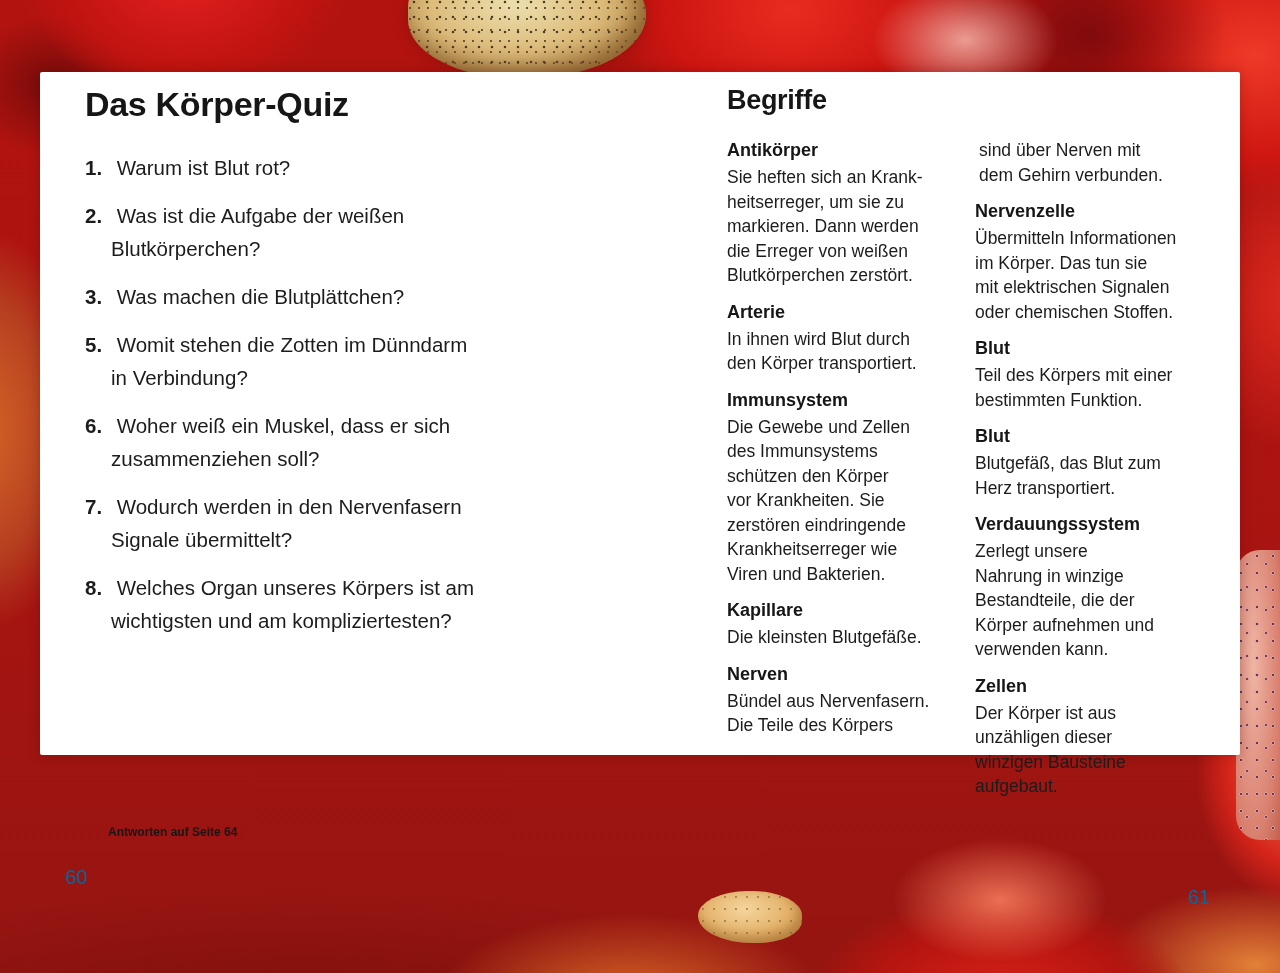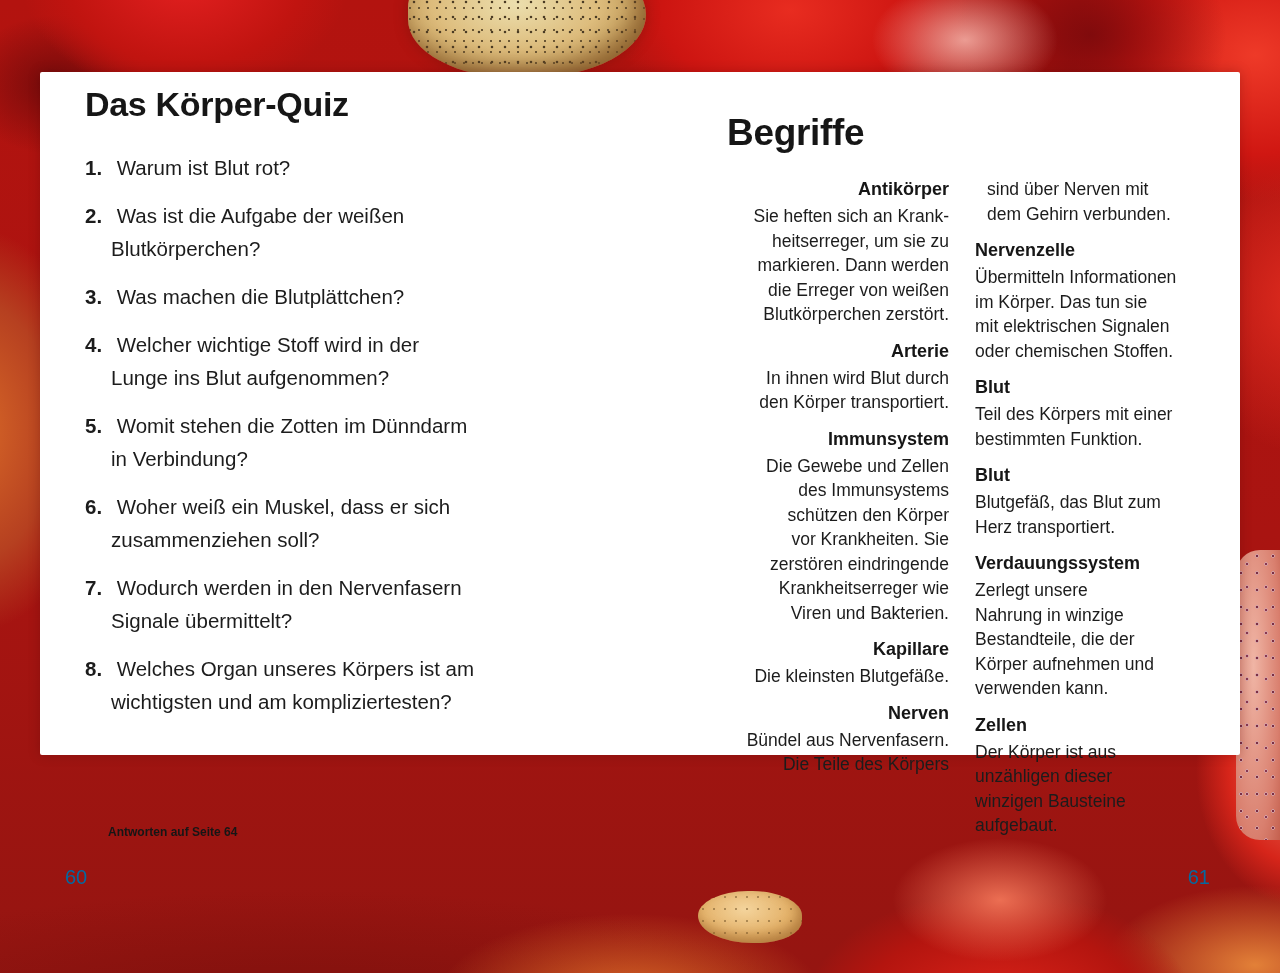--- a/index.html
+++ b/index.html
@@ -67,66 +67,65 @@
     background:#ffffff;border-radius:2px;
     box-shadow:0 0 12px rgba(60,0,0,.25);
     color:#1c1c1c;
   }
   .page-left{position:absolute;left:45px;top:12px;width:470px;}
   .page-right{position:absolute;left:687px;top:12px;width:515px;}
   h1{
     font-size:34px;line-height:1.2;font-weight:700;margin:0;
     letter-spacing:-.3px;color:#161616;
   }
-  .page-right h1{font-size:37px;margin-top:27px;}
+  .page-right h1{font-size:27px;}
   
   .questions{
     list-style:none;margin:26px 0 0 0;padding:0;
     font-size:20.5px;line-height:33px;
   }
   .questions li{
     margin:0 0 15px 0;padding-left:26px;text-indent:-26px;
   }
   .qnum{font-weight:700;display:inline-block;width:26px;text-indent:0;}
   .answers-note{
     position:absolute;left:68px;top:753px;
     font-size:12px;font-weight:700;color:#161616;
   }
   .pagenum{position:absolute;font-size:20px;color:#0369a1;}
   .pagenum.left{left:25px;top:794px;}
-  .pagenum.right{right:30px;top:794px;}
+  .pagenum.right{right:30px;top:814px;}
   
   .columns{display:flex;gap:26px;margin-top:22px;}
   .col{font-size:17.5px;line-height:24.5px;}
-  .col.c1{width:222px;text-align:right;}
+  .col.c1{width:222px;}
   .col.c2{width:240px;}
   .entry h3{
     font-size:18px;line-height:24px;font-weight:700;margin:12px 0 3px 0;color:#161616;
   }
   .entry:first-child h3{margin-top:0;}
   .entry p{margin:0;}
-  .entry.continuation p{margin:0 0 0 12px;}
+  .entry.continuation p{margin:0 0 0 4px;}
 </style>
 </head>
 <body>
 
 <div class="bg"></div>
 <div class="gold-cell-top"></div>
 <div class="gold-cell-bottom"></div>
 <div class="pink-strip"></div>
 
 <div class="spread">
 
   <div class="page-left">
     <h1>Das Körper-Quiz</h1>
     <ol class="questions">
         <li><span class="qnum">1.</span> <span>Warum ist Blut rot?</span></li>
         <li><span class="qnum">2.</span> <span>Was ist die Aufgabe der weißen<br>Blutkörperchen?</span></li>
         <li><span class="qnum">3.</span> <span>Was machen die Blutplättchen?</span></li>
-        <li><span class="qnum">4.</span> <span>Welcher wichtige Stoff wird in der<br>Lunge ins Blut aufgenommen?</span></li>
         <li><span class="qnum">5.</span> <span>Womit stehen die Zotten im Dünndarm<br>in Verbindung?</span></li>
         <li><span class="qnum">6.</span> <span>Woher weiß ein Muskel, dass er sich<br>zusammenziehen soll?</span></li>
         <li><span class="qnum">7.</span> <span>Wodurch werden in den Nervenfasern<br>Signale übermittelt?</span></li>
         <li><span class="qnum">8.</span> <span>Welches Organ unseres Körpers ist am<br>wichtigsten und am kompliziertesten?</span></li>
       </ol>
   </div>
 
   <div class="answers-note">Antworten auf Seite 64</div>
   <div class="pagenum left">60</div>
 

